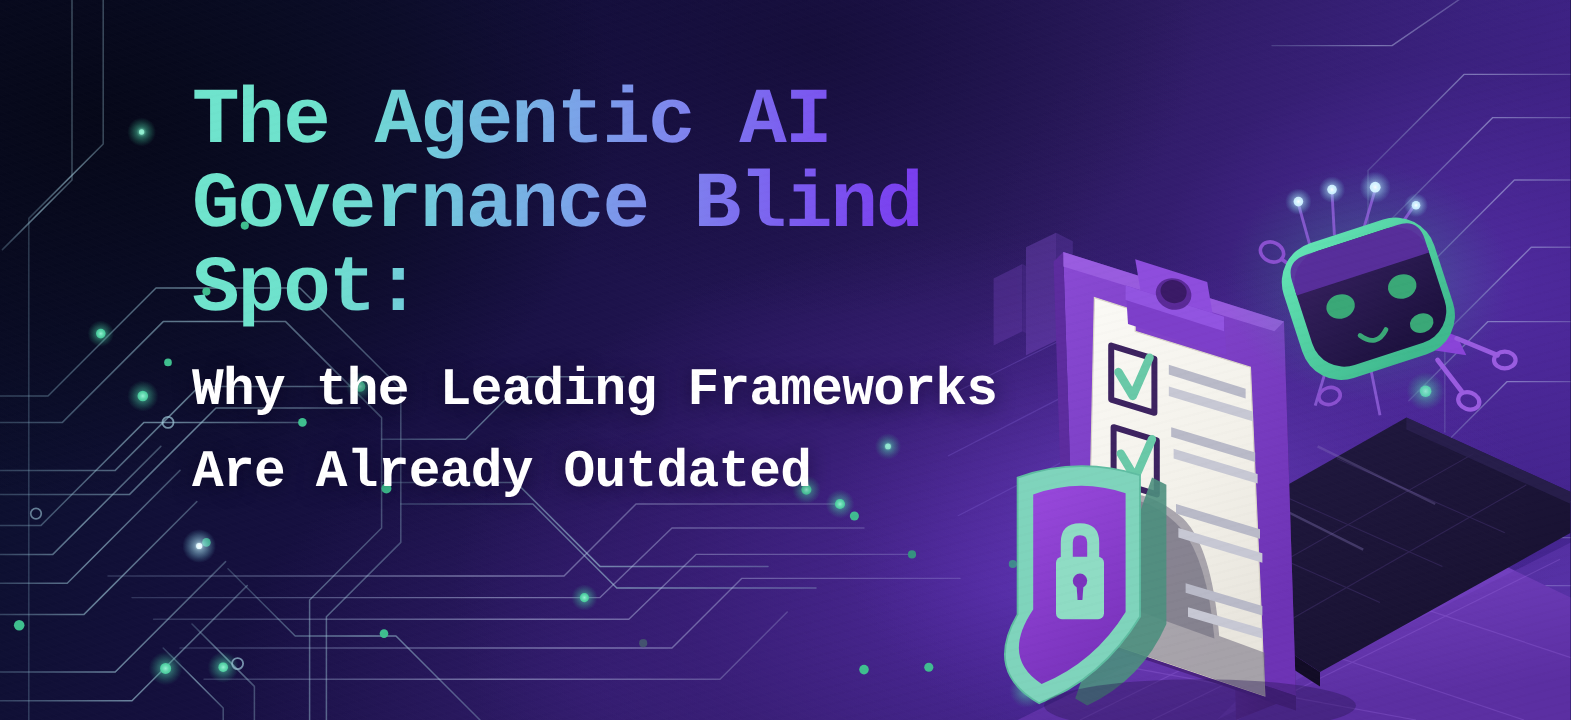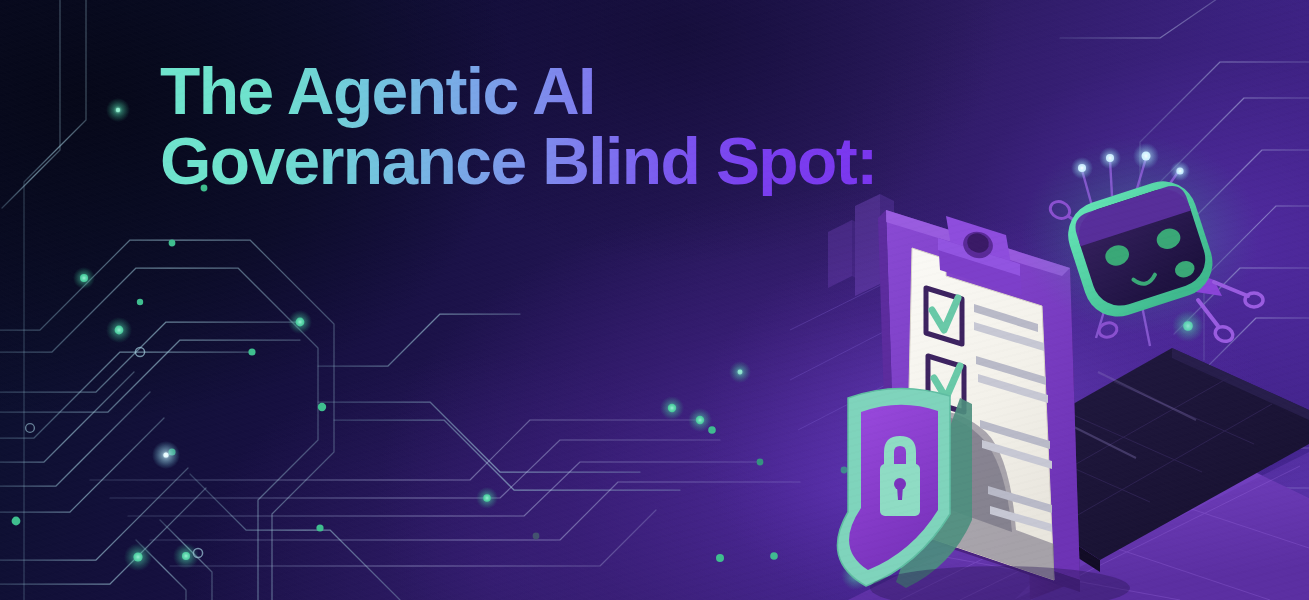--- a/index.html
+++ b/index.html
@@ -47,22 +47,23 @@
     background-image:
       repeating-linear-gradient(27deg, rgba(255,255,255,.035) 0 1px, rgba(0,0,0,0) 1px 4px),
       repeating-linear-gradient(-14deg, rgba(0,0,0,.06) 0 2px, rgba(0,0,0,0) 2px 7px);
   }
 
   #circuit-left, #circuit-right, #iso-scene, #robot-scene, #glow-dots { position:absolute; inset:0; }
 
   
   #headline-block {
     position:absolute;
-    left:160px; top:56px;
+    left:160px; top:66px;
     width:760px;
+    font-family:Liberation Mono, monospace;
   }
   #title-gradient {
     font-size:66px;
     line-height:70px;
     font-weight:700;
     letter-spacing:-1.6px;
     background-image:linear-gradient(92deg,
         #6fe4cd 0%,
         #6ee2cd 14%,
         #72c8dd 27%,
@@ -458,17 +459,19 @@
 
       <ellipse cx="1176" cy="282" rx="10" ry="8" fill="#3aa877"></ellipse>
 
       <path d="M1124 276 Q1134 290 1146 278" fill="none" stroke="#3aa877" stroke-width="4" stroke-linecap="round"></path>
     </g>
   </svg>
 
   <div id="headline-block">
     <div id="title-gradient">The Agentic AI
 Governance Blind Spot:</div>
+    <div id="subtitle">Why the Leading Frameworks
+Are Already Outdated</div>
   </div>
 
   <div class="bg-layer" id="bg-noise"></div>
 
 </div>
 
 </body></html>

